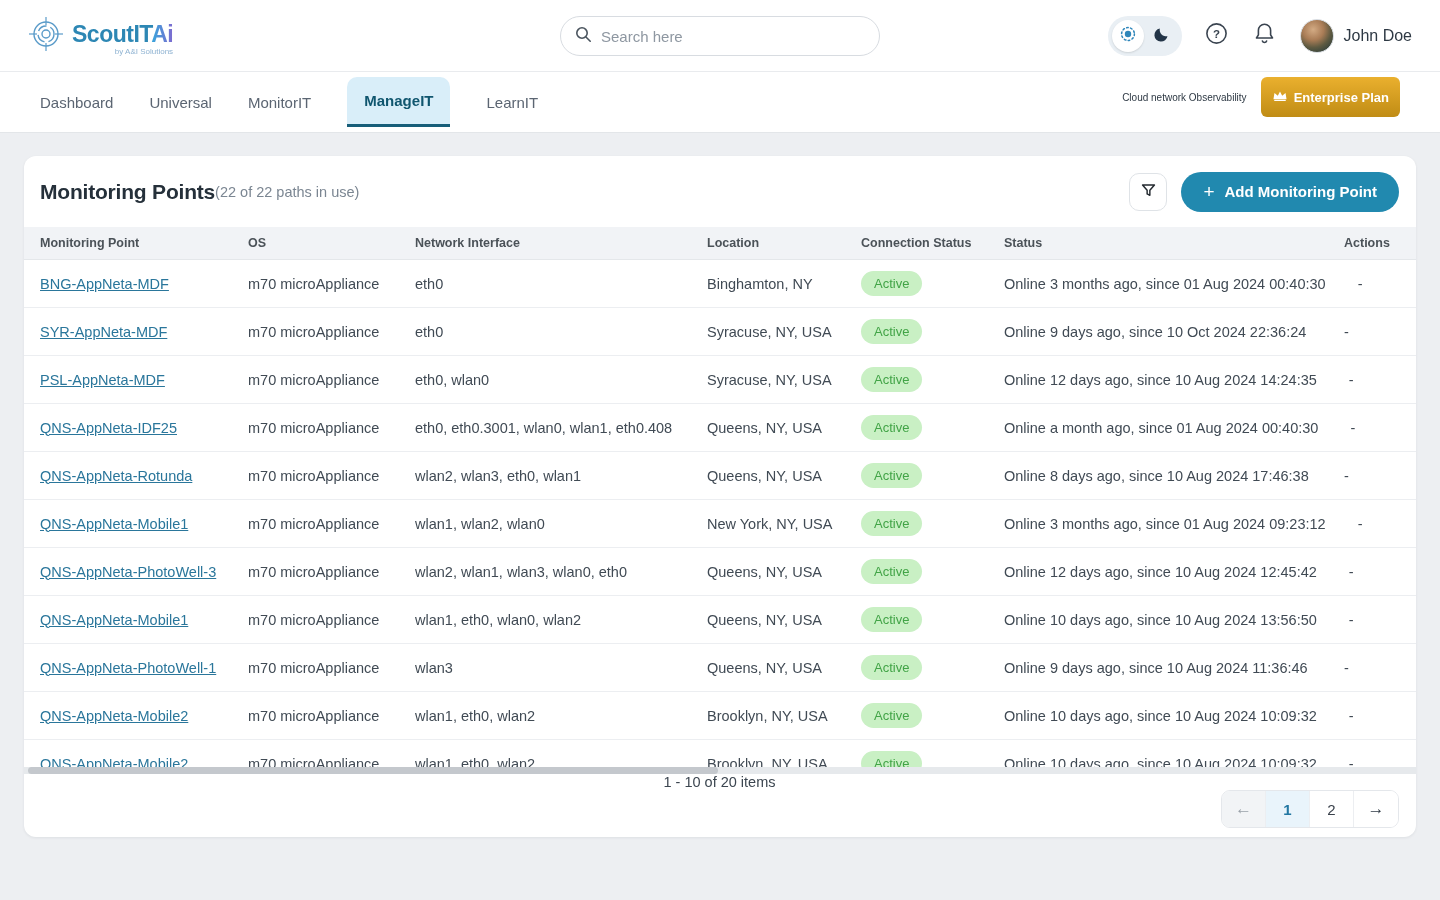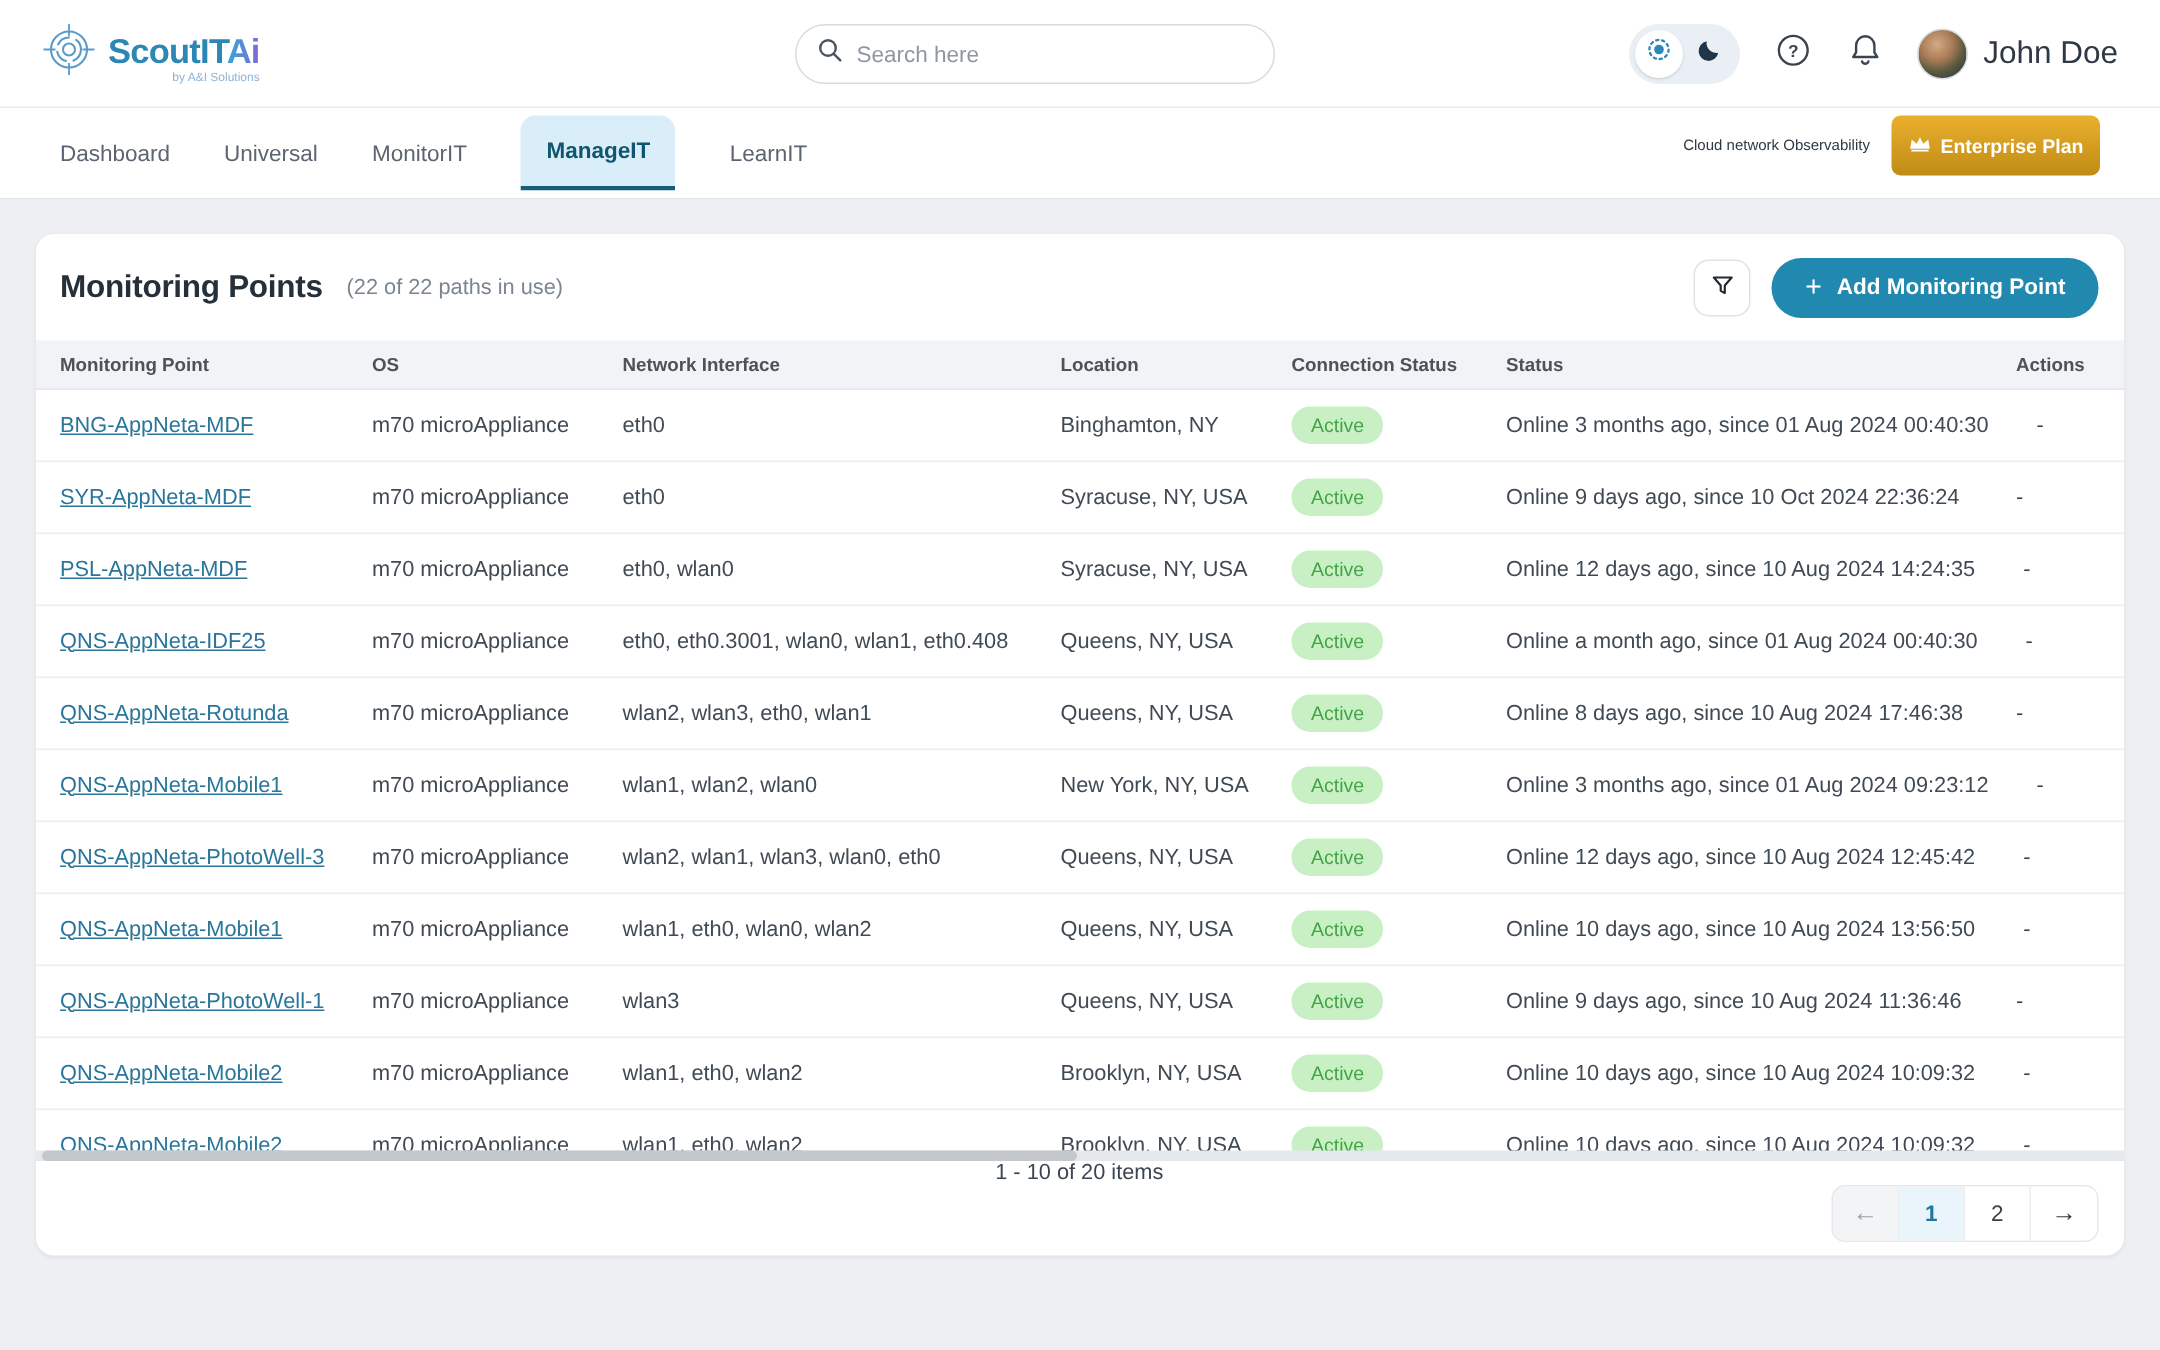--- a/index.html
+++ b/index.html
@@ -7,48 +7,48 @@
   body { font-family:"Liberation Sans", sans-serif; background:#edeff2; color:#3f4954; }
 
   
   .topbar { height:72px; background:#fff; display:flex; align-items:center; padding:0 28px; border-bottom:1px solid #e9ebee; }
   .logo { display:flex; align-items:flex-end; gap:8px; }
   .logo-text { display:flex; flex-direction:column; line-height:1; }
   .logo-word { font-size:23px; font-weight:700; letter-spacing:-0.5px; color:#2d87b4; }
   .logo-word .ai { background:linear-gradient(90deg,#35a7dc,#7e6ad0); -webkit-background-clip:text; background-clip:text; color:transparent; }
   .logo-tag { font-size:8px; color:#8fb3d2; align-self:flex-end; margin-top:2px; }
 
-  .search-wrap { position:absolute; left:530px; top:16px; width:320px; height:40px; }
+  .search-wrap { position:absolute; left:560px; top:16px; width:320px; height:40px; }
   .search-box { width:100%; height:100%; border:1px solid #d8dce1; border-radius:21px; display:flex; align-items:center; padding:0 14px; gap:9px; background:#fff; }
   .search-box input { border:none; outline:none; font-size:15px; color:#3f4954; width:100%; font-family:inherit; background:transparent; }
   .search-box input::placeholder { color:#8e97a1; }
 
   .top-right { margin-left:auto; display:flex; align-items:center; gap:22px; }
   .theme-toggle { background:#e9eff4; border-radius:20px; height:40px; display:flex; align-items:center; padding:4px; gap:2px; }
   .theme-btn { width:32px; height:32px; border-radius:50%; display:flex; align-items:center; justify-content:center; cursor:pointer; }
   .theme-btn.active { background:#fff; box-shadow:0 1px 2px rgba(0,0,0,.12); }
   .icon-btn { width:26px; height:26px; display:flex; align-items:center; justify-content:center; cursor:pointer; }
   .user-chip { display:flex; align-items:center; gap:10px; cursor:pointer; }
   .avatar { width:34px; height:34px; border-radius:50%; background:radial-gradient(circle at 38% 30%, #d3ab84 0%, #a97c56 35%, #5e5a41 60%, #31413c 85%); border:1px solid #d8dce1; }
-  .user-name { font-size:21px; color:#2e3944; }
+  .user-name { font-size:16px; color:#2e3944; }
 
   
   .navbar { height:61px; background:#fff; display:flex; align-items:flex-end; padding:0 40px; border-bottom:1px solid #e3e6e9; }
   .tabs { display:flex; align-items:center; gap:36px; height:100%; }
   .tab { font-size:15px; color:#5b6572; padding:15px 0; cursor:pointer; display:flex; align-items:center; }
   .tab.active { background:#d9eef9; color:#10566f; font-weight:600; padding:15px 17px; border-radius:10px 10px 0 0; border-bottom:3px solid #175e79; }
   .nav-right { margin-left:auto; display:flex; align-items:center; gap:14px; padding-bottom:15px; }
   .nav-right-label { font-size:10px; color:#2e3944; }
   .plan-badge { background:linear-gradient(180deg,#eab02e,#c08c15); color:#fff; font-size:13px; font-weight:700; border-radius:6px; padding:12px 11px; display:flex; align-items:center; gap:6px; cursor:pointer; }
 
   
   .card { width:1392px; margin:23px 24px 0 24px; background:#fff; border-radius:12px; box-shadow:0 1px 3px rgba(16,24,40,.07); overflow:hidden; }
   .card-head { display:flex; align-items:center; height:71px; padding:0 17px 0 16px; }
   .card-title { font-size:21px; font-weight:700; color:#25303a; letter-spacing:-0.2px; }
-  .card-subtitle { font-size:14.5px; color:#7b8692; margin-left:16px; }
+  .card-subtitle { font-size:14.5px; color:#7b8692; margin-left:0; }
   .head-actions { margin-left:auto; display:flex; align-items:center; gap:14px; }
   .filter-btn { width:38px; height:38px; border:1px solid #dfe3e7; border-radius:10px; background:#fff; display:flex; align-items:center; justify-content:center; cursor:pointer; }
   .add-btn { height:40px; background:#2189af; color:#fff; border:none; border-radius:21px; font-size:15px; font-weight:600; font-family:inherit; padding:0 22px; display:flex; align-items:center; gap:10px; cursor:pointer; }
   .add-btn .plus { font-size:19px; font-weight:400; line-height:1; }
 
   
   .thead-row, .trow { display:grid; grid-template-columns:208px 167px 292px 154px 143px 1fr 88px; align-items:center; }
   .thead-row { background:#f1f3f6; height:33px; border-bottom:1px solid #e4e7ea; }
   .th { font-size:12.5px; font-weight:700; color:#4b5258; padding:0 16px; white-space:nowrap; cursor:pointer; }
   .rows-viewport { height:514px; overflow:hidden; }

